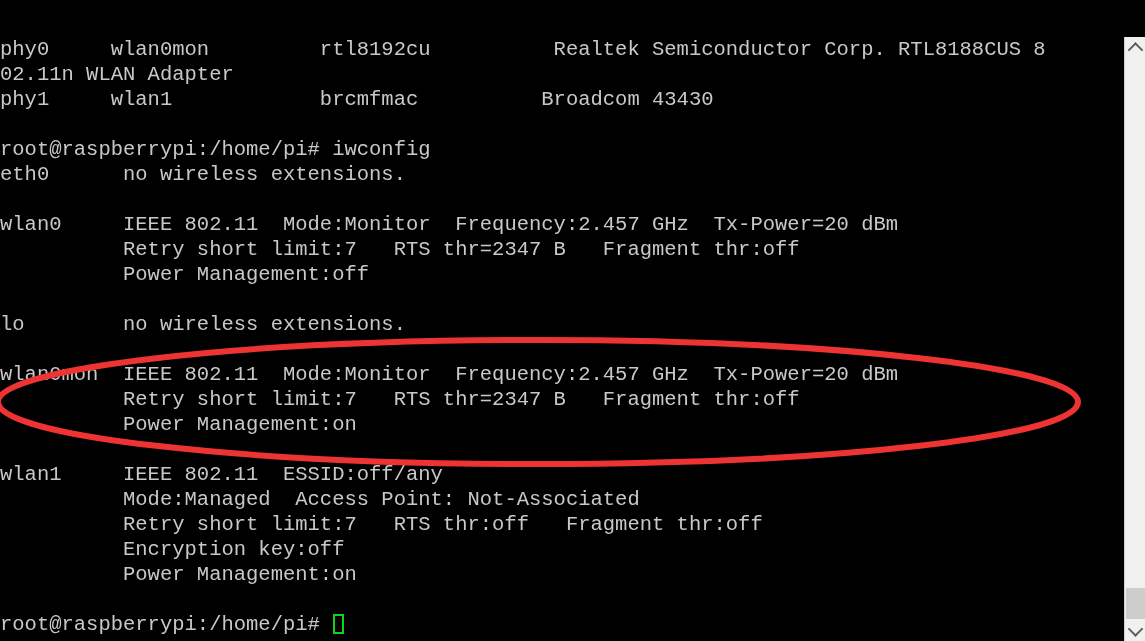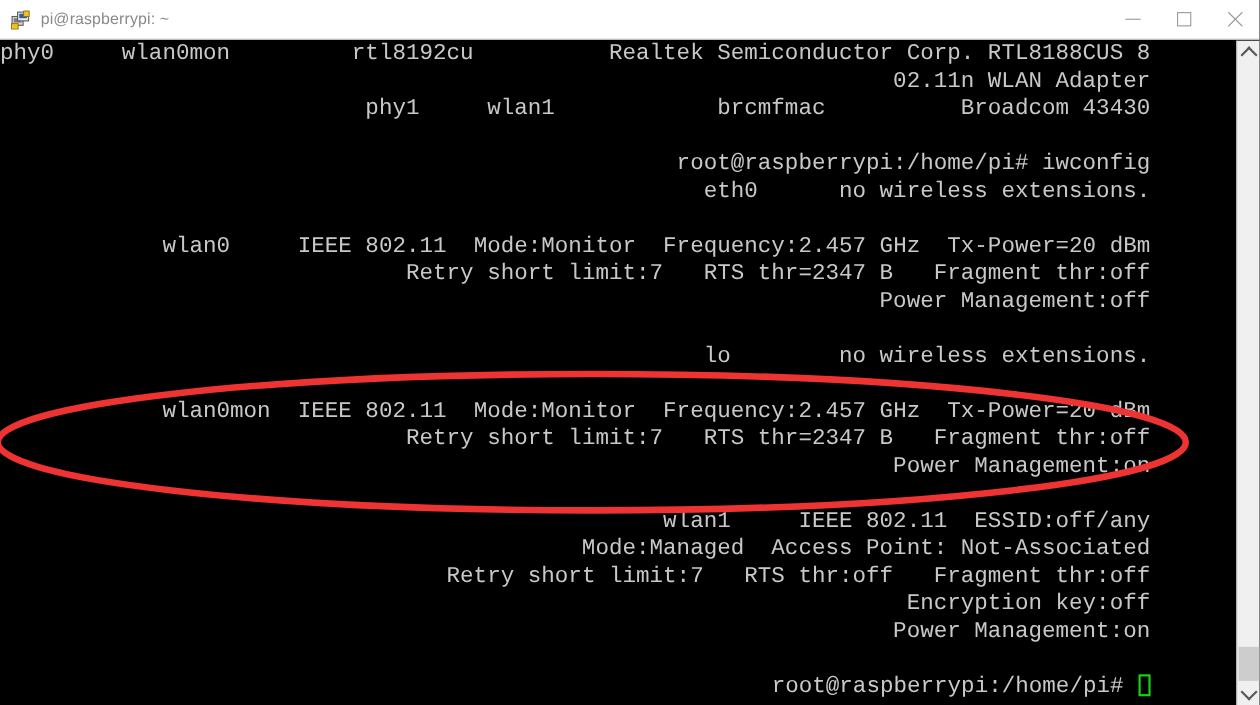--- a/index.html
+++ b/index.html
@@ -114,21 +114,20 @@
     color: #c8c8c8;
     font-family: "Liberation Mono", "DejaVu Sans Mono", monospace;
     font-size: 20.5px;
     line-height: 25px;
     white-space: pre;
     letter-spacing: 0px;
   }
   #term-text .row {
     display: block;
     height: 25px;
-    text-align: right;
   }
   .cursor {
     display: inline-block;
     width: 11px;
     height: 20px;
     border: 2px solid #16d216;
     box-sizing: border-box;
     vertical-align: -4px;
     margin-left: 1px;
   }
@@ -181,45 +180,20 @@
     width: 19px;
     height: 31px;
     background: #cdcdcd;
   }
 </style>
 </head>
 <body>
 
 <div id="window" style="background: rgb(0, 0, 0);">
 
-  <div id="titlebar">
-    <div id="app-icon">
-      <svg width="18" height="18" viewBox="0 0 18 18">
-        <rect x="1" y="6" width="10" height="8" fill="#d9d9d9" stroke="#5a5a5a" stroke-width="1"></rect>
-        <rect x="2.5" y="7.5" width="7" height="4" fill="#7f7f7f"></rect>
-        <rect x="6" y="2" width="10" height="8" fill="#e8e8e8" stroke="#5a5a5a" stroke-width="1"></rect>
-        <rect x="7.5" y="3.5" width="7" height="4" fill="#2a5fa8"></rect>
-        <rect x="11.5" y="1" width="5" height="5" fill="#f2c21a" stroke="#8a6d10" stroke-width="0.8"></rect>
-        <rect x="0.5" y="12.5" width="6" height="5" fill="#f2c21a" stroke="#8a6d10" stroke-width="0.8"></rect>
-      </svg>
-    </div>
-    <div id="title-text">pi@raspberrypi: ~</div>
-
-    <div id="win-controls">
-      <div class="win-btn">
-        <span class="glyph-min"></span>
-      </div>
-      <div class="win-btn">
-        <span class="glyph-max"></span>
-      </div>
-      <div class="win-btn">
-        <span class="glyph-close"></span>
-      </div>
-    </div>
-  </div>
 
   <div id="terminal" style="background: rgb(0, 0, 0);">
     <pre id="term-text" style="color: rgb(200, 200, 200);"><span class="row">phy0     wlan0mon         rtl8192cu          Realtek Semiconductor Corp. RTL8188CUS 8</span><span class="row">02.11n WLAN Adapter</span><span class="row">phy1     wlan1            brcmfmac          Broadcom 43430</span><span class="row"></span><span class="row">root@raspberrypi:/home/pi# iwconfig</span><span class="row">eth0      no wireless extensions.</span><span class="row"></span><span class="row">wlan0     IEEE 802.11  Mode:Monitor  Frequency:2.457 GHz  Tx-Power=20 dBm</span><span class="row">          Retry short limit:7   RTS thr=2347 B   Fragment thr:off</span><span class="row">          Power Management:off</span><span class="row"></span><span class="row">lo        no wireless extensions.</span><span class="row"></span><span class="row">wlan0mon  IEEE 802.11  Mode:Monitor  Frequency:2.457 GHz  Tx-Power=20 dBm</span><span class="row">          Retry short limit:7   RTS thr=2347 B   Fragment thr:off</span><span class="row">          Power Management:on</span><span class="row"></span><span class="row">wlan1     IEEE 802.11  ESSID:off/any</span><span class="row">          Mode:Managed  Access Point: Not-Associated</span><span class="row">          Retry short limit:7   RTS thr:off   Fragment thr:off</span><span class="row">          Encryption key:off</span><span class="row">          Power Management:on</span><span class="row"></span><span class="row"><span>root@raspberrypi:/home/pi# </span><span class="cursor" style="border-color: rgb(22, 210, 22);"></span></span></pre>
   </div>
 
   <svg id="annotation" viewBox="0 0 1124 604" preserveAspectRatio="none">
     <ellipse id="anno-ellipse" cx="538" cy="365" rx="540" ry="62" fill="none" stroke="#ee3333" stroke-width="6"></ellipse>
   </svg>
 
   <div id="scrollbar">

